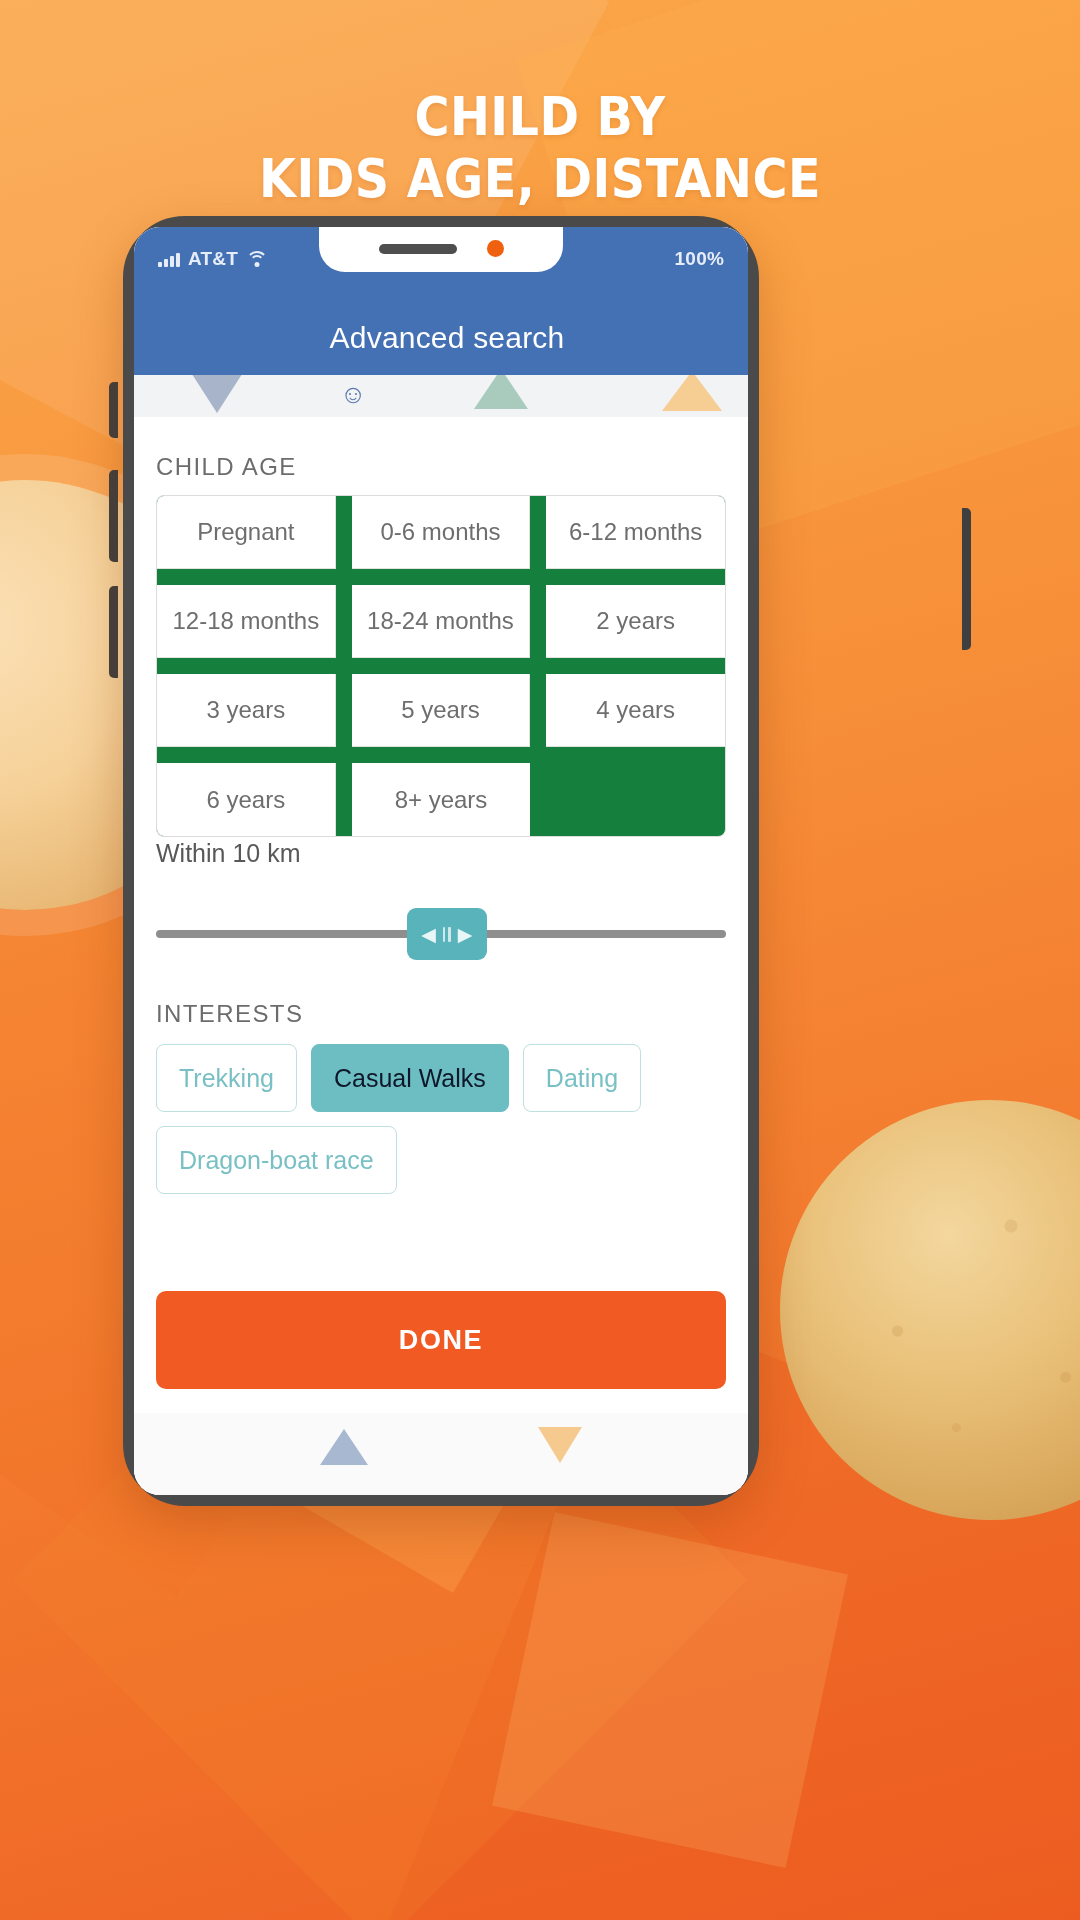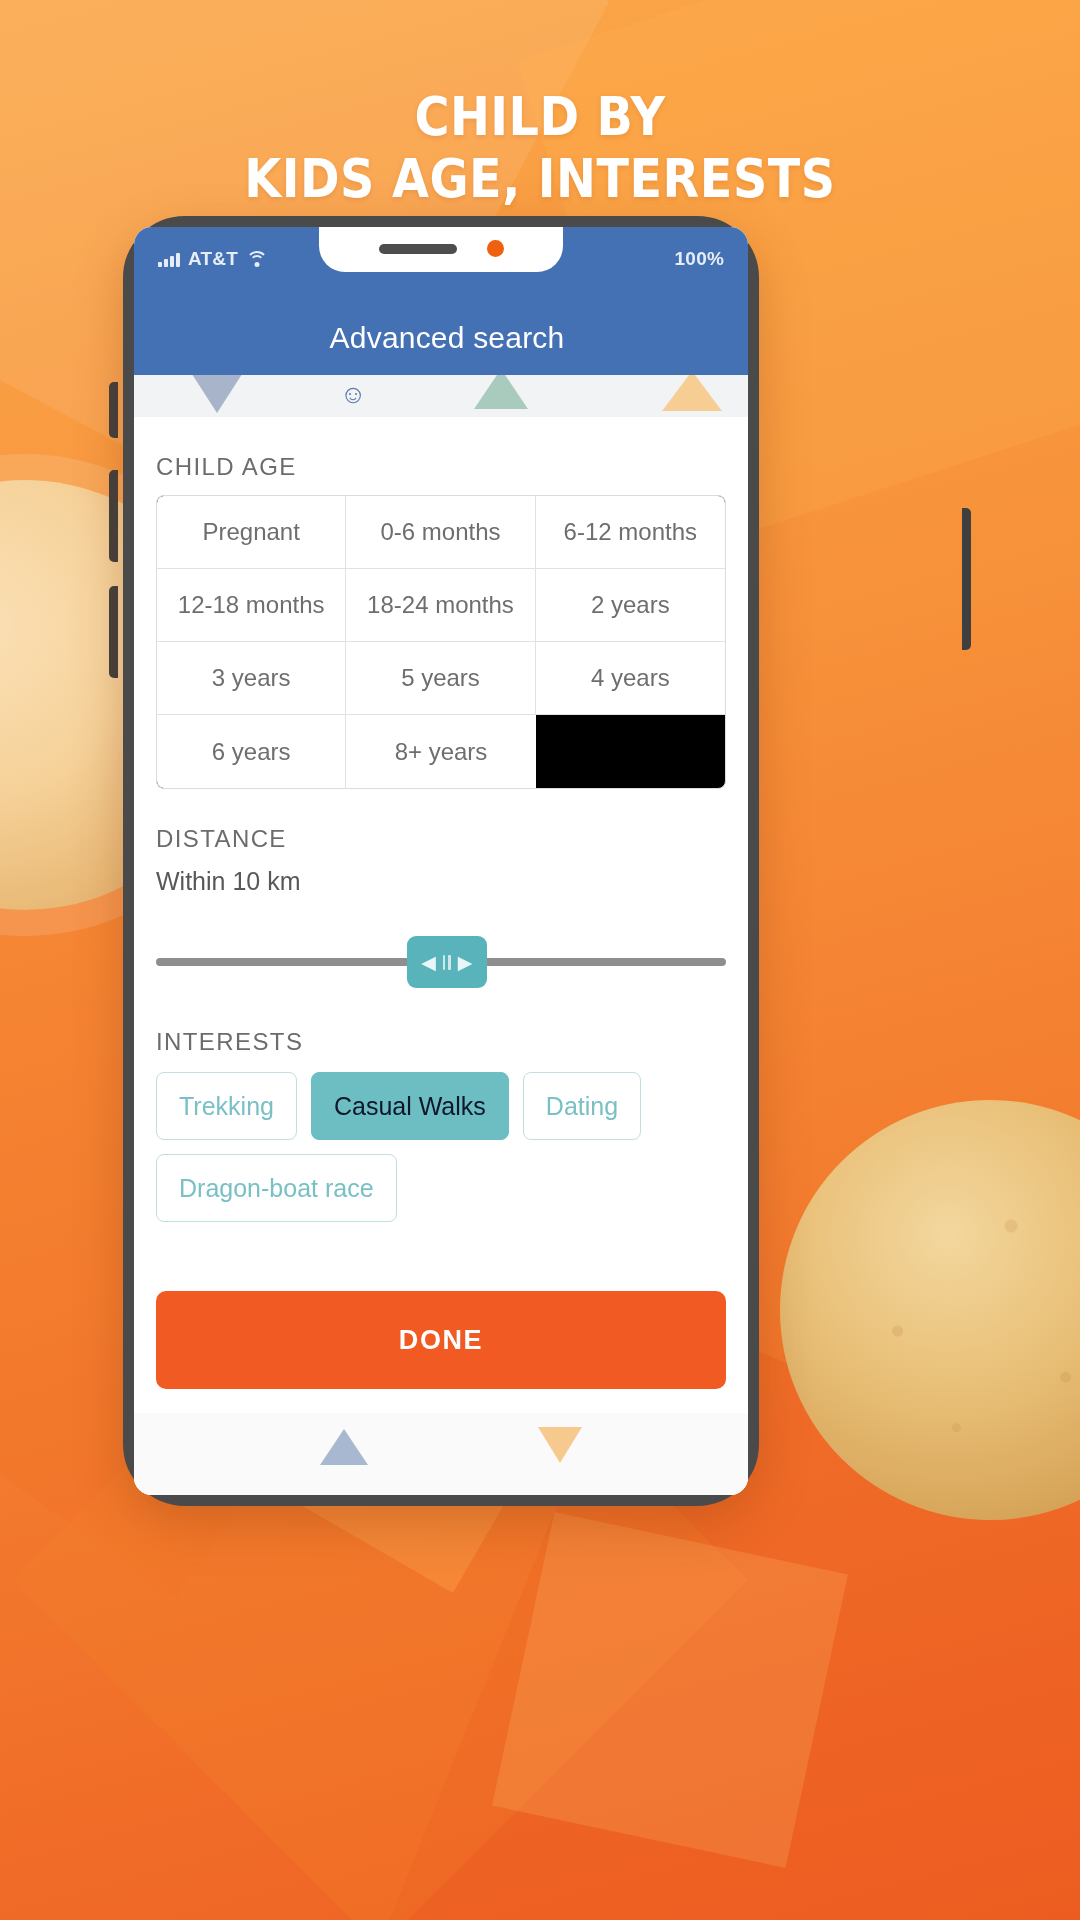--- a/index.html
+++ b/index.html
@@ -126,21 +126,21 @@
     height: 1290px;
     background: #FFFFFF;
     border: 11px solid #4A4A4A;
     border-radius: 62px;
     z-index: 5;
     box-shadow: 0 18px 50px rgba(140,55,10,0.30);
   }
   .phone-inner {
     position: absolute;
     inset: 0;
-    border-radius: 18px;
+    border-radius: 26px;
     overflow: hidden;
     background: #FFFFFF;
   }
   
   .btn-side {
     position: absolute;
     background: #3F3F3F;
     border-radius: 4px;
     z-index: 4;
   }
@@ -288,21 +288,22 @@
     margin-bottom: 14px;
   }
 
   
   .age-grid {
     display: grid;
     grid-template-columns: 1fr 1fr 1fr;
     border: 1px solid #DCDCDC;
     border-radius: 8px;
     overflow: hidden;
-    background: #000000;
+    background: #15803d;
+    gap: 16px;
   }
   .age-cell {
     height: 73px;
     display: flex;
     align-items: center;
     justify-content: center;
     font-size: 24px;
     color: #6E6E6E;
     border-right: 1px solid #E2E2E2;
     border-bottom: 1px solid #E2E2E2;
@@ -428,21 +429,21 @@
   <div class="bg-poly poly-d"></div>
   <div class="bg-poly poly-e"></div>
   <div class="bg-poly poly-f"></div>
   <div class="bg-poly poly-g"></div>
   <div class="cookie-left"></div>
   <div class="cookie-right"></div>
 </div>
 
 <div class="headline">
   <span class="ln ln1">CHILD BY</span>
-  <span class="ln ln2">KIDS AGE, INTERESTS</span>
+  <span class="ln ln2">KIDS AGE, DISTANCE</span>
 </div>
 
 <div class="btn-side btn-silent"></div>
 <div class="btn-side btn-volup"></div>
 <div class="btn-side btn-voldn"></div>
 <div class="btn-side btn-power"></div>
 
 <div class="phone">
   <div class="phone-inner">
     <div class="screen">
@@ -497,21 +498,20 @@
           <div class="age-cell c3">2 years</div>
 
           <div class="age-cell c1">3 years</div>
           <div class="age-cell c2">5 years</div>
           <div class="age-cell c3">4 years</div>
 
           <div class="age-cell c1 last-row">6 years</div>
           <div class="age-cell c3 last-row">8+ years</div>
         </div>
 
-        <div class="section-label">DISTANCE</div>
         <div class="distance-value">Within 10 km</div>
 
         <div class="slider-wrap">
           <div class="slider-track"></div>
           <div class="slider-thumb">
             <span class="thumb-arrow">◀</span>
             <span class="thumb-grip">
                 <i></i>
                 <i></i>
               </span>

